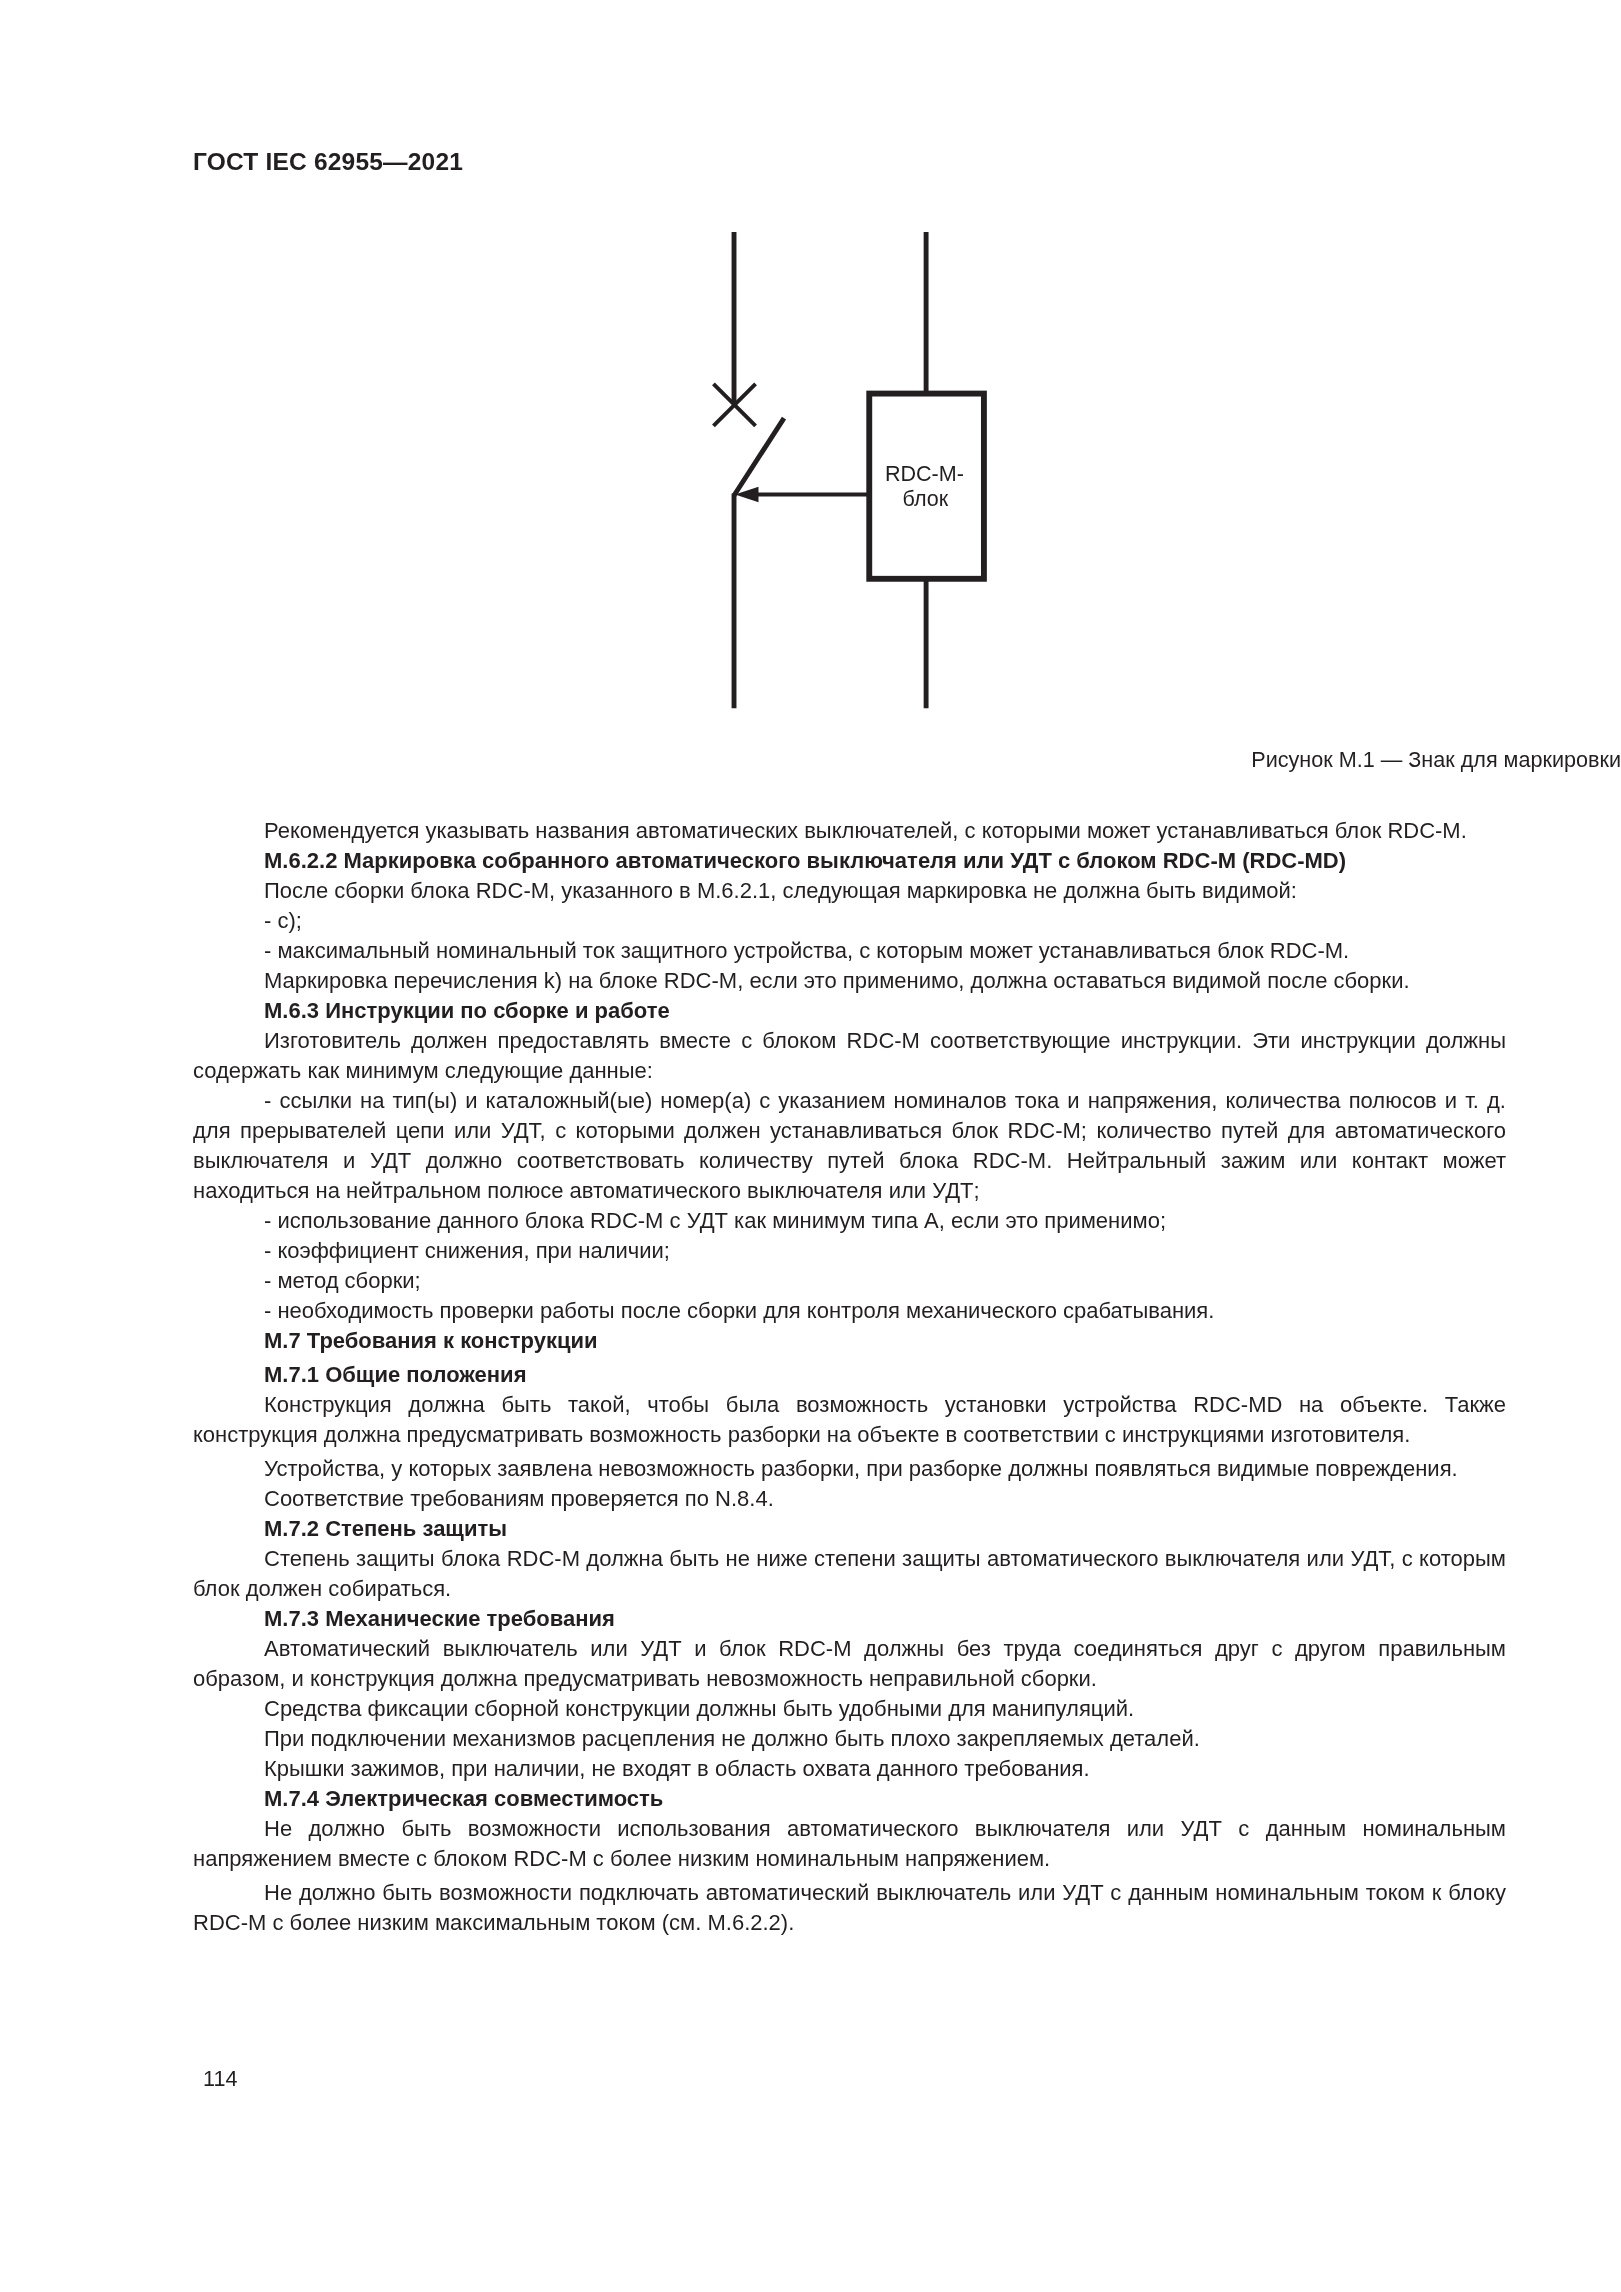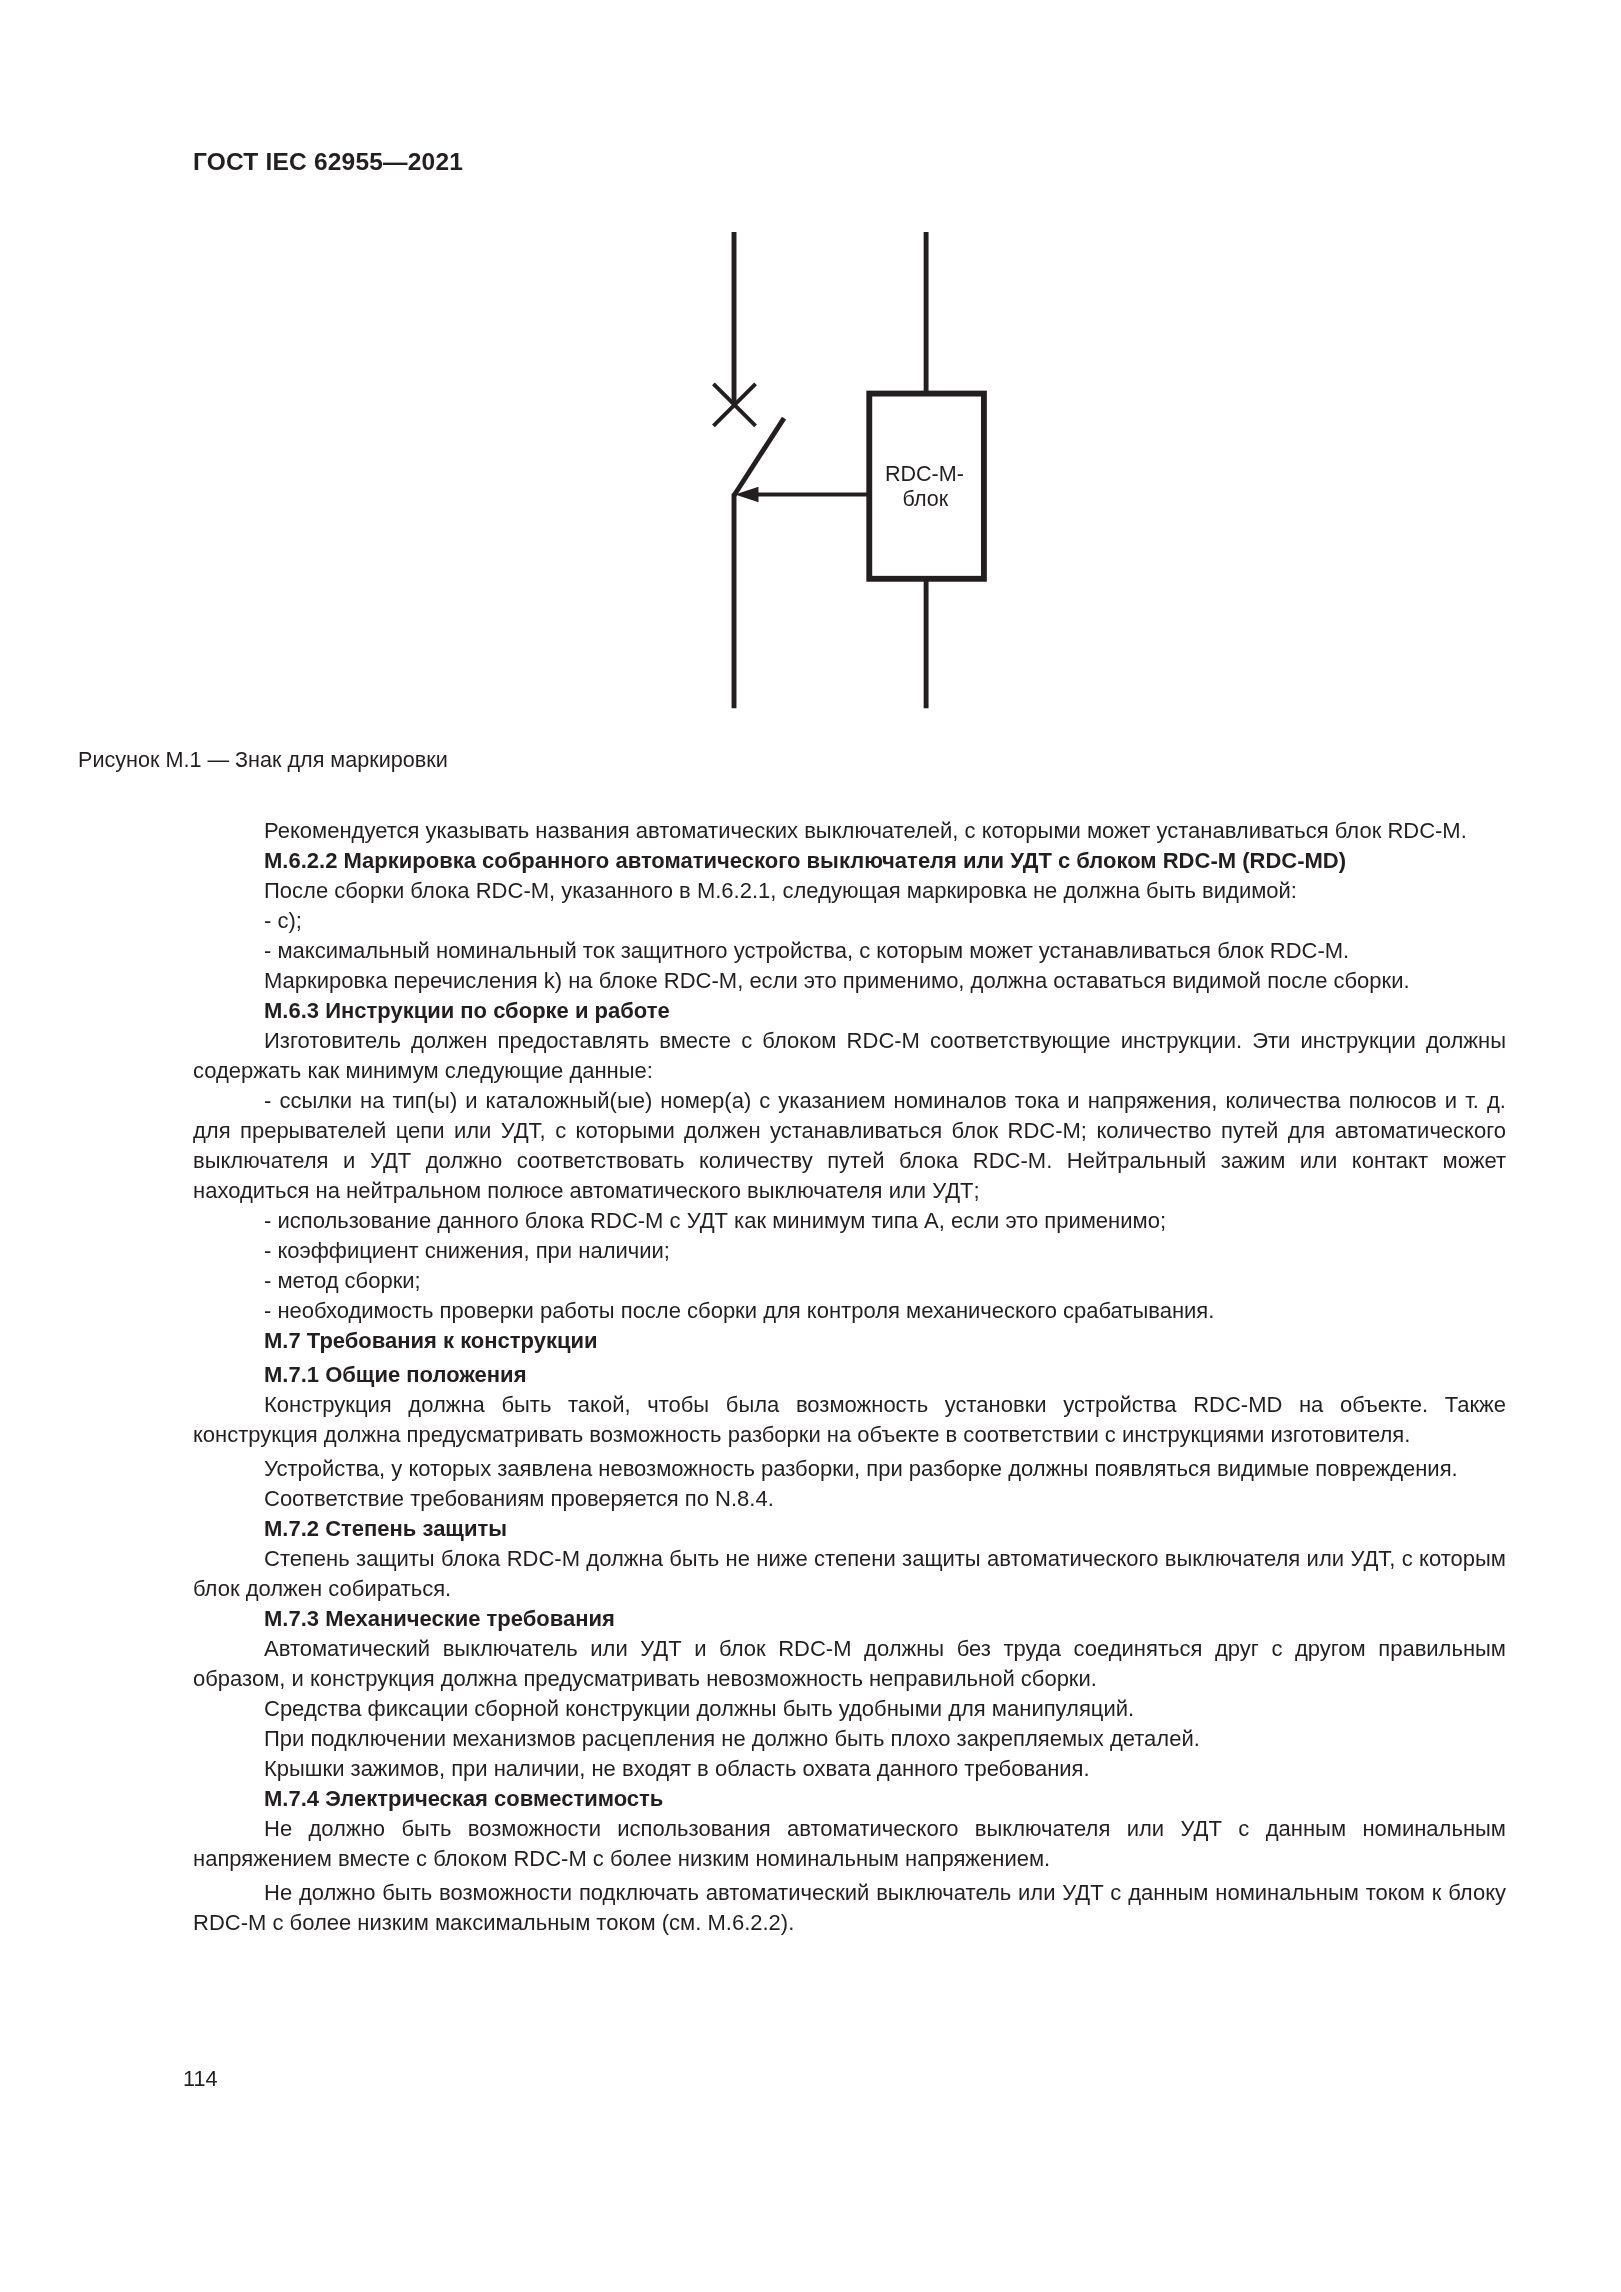--- a/index.html
+++ b/index.html
@@ -34,21 +34,21 @@
     .fig-label {
       font-family: "Liberation Sans", sans-serif;
       font-size: 22px;
       fill: #231f20;
     }
     .caption {
       position: absolute;
       left: 0;
       width: 1621px;
       top: 747px;
-      text-align: left;
+      text-align: right;
       font-size: 21.6px;
       padding-left: 78px;
       box-sizing: border-box;
     }
     .body-text {
       position: absolute;
       left: 193px;
       top: 816px;
       width: 1313px;
       font-size: 22px;
@@ -68,21 +68,21 @@
     }
     .body-text h3.spaced-top { margin-top: 0; }
     .body-text h3.spaced-bottom { margin-bottom: 3.9px; }
     .body-text p.gap-before { margin-top: 4px; }
     .body-text .item {
       margin: 0;
       text-indent: 71px;
     }
     .page-number {
       position: absolute;
-      left: 183px;
+      left: 203px;
       top: 2066px;
       font-size: 21.6px;
     }
   </style>
 </head>
 <body>
 
 <div class="header">ГОСТ IEC 62955—2021</div>
 
 <div class="figure">

